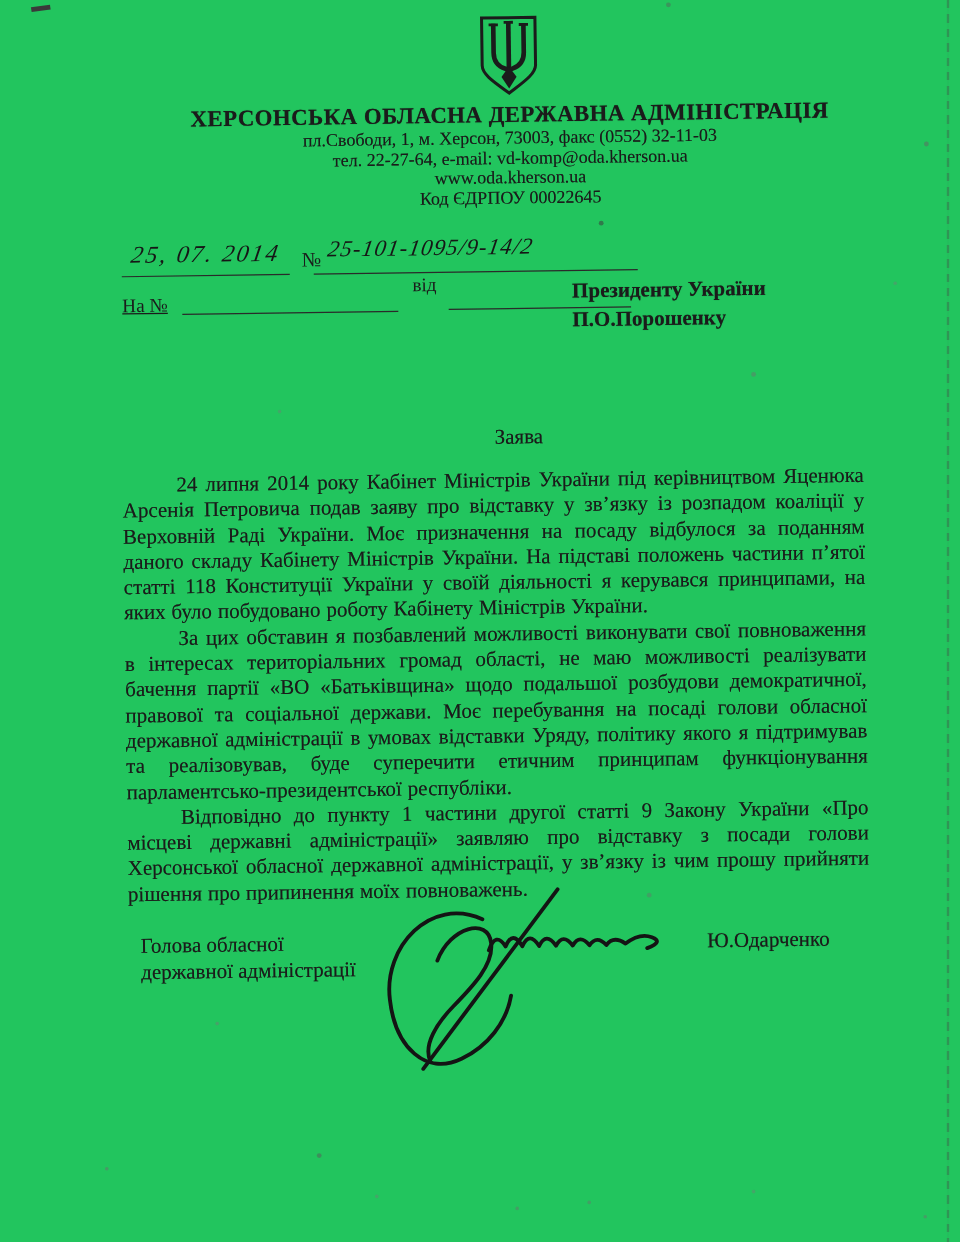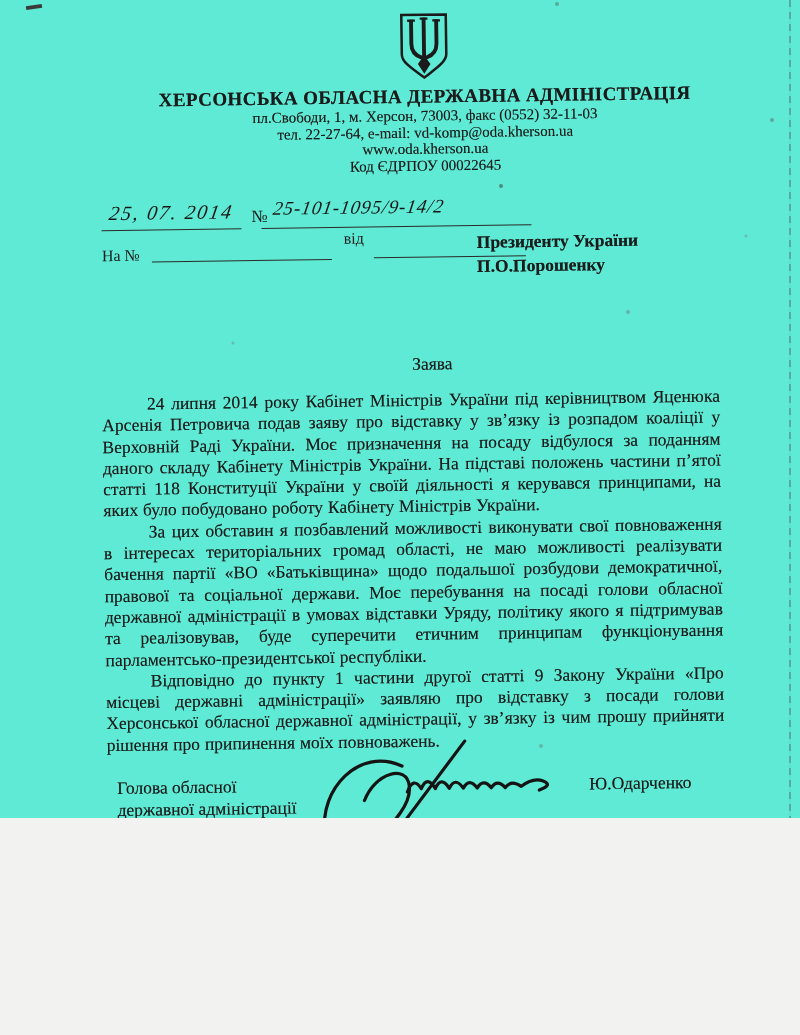--- a/index.html
+++ b/index.html
@@ -3,22 +3,22 @@
 <meta charset="utf-8">
 <style>
   html,body{margin:0;padding:0;}
   body{
     width:800px;height:1035px;
     background:#f2f2f0;
     font-family:"Liberation Serif", serif;
     overflow:hidden;
   }
   .page{
-    position:relative;width:800px;height:818px;
-    background:#5eead4;color:#1b1b1b;overflow:hidden;
+    position:relative;width:800px;height:1035px;
+    background:#22c55e;color:#1b1b1b;overflow:hidden;
   }
   .content{
     position:absolute;inset:0;
     transform:rotate(-0.8deg);
     transform-origin:400px 480px;
   }
   
   .letterhead{position:absolute;left:60px;top:12px;width:740px;text-align:center;}
   .emblem{width:58px;height:70px;margin:0 auto 4px auto;}
   .org-name{
@@ -34,21 +34,21 @@
     font-style:italic;letter-spacing:2px;font-size:20px;
     transform:skewX(-10deg);display:inline-block;
     white-space:nowrap;color:#161616;
   }
   .rule{position:absolute;border-bottom:1.4px solid #2a2a2a;height:0;}
   .date-hw{position:absolute;left:8px;top:2px;}
   .date-rule{left:0;top:30px;width:140px;}
   .num-label{position:absolute;left:150px;top:9px;font-size:17px;}
   .num-hw{position:absolute;left:172px;top:0px;font-size:19px;letter-spacing:1px;}
   .num-rule{left:160px;top:30px;width:270px;}
-  .reply-label{position:absolute;left:0px;top:47px;}
+  .reply-label{position:absolute;left:0px;top:47px;text-decoration:underline;}
   .reply-rule{left:50px;top:62px;width:180px;}
   .from-label{position:absolute;left:242px;top:33px;}
   .from-rule{left:272px;top:61px;width:152px;}
   
   .addressee{
     position:absolute;left:480px;top:231px;
     font-size:17.5px;font-weight:600;line-height:24px;
     text-shadow:0 0 0.6px rgba(20,20,20,0.6);
   }
   

